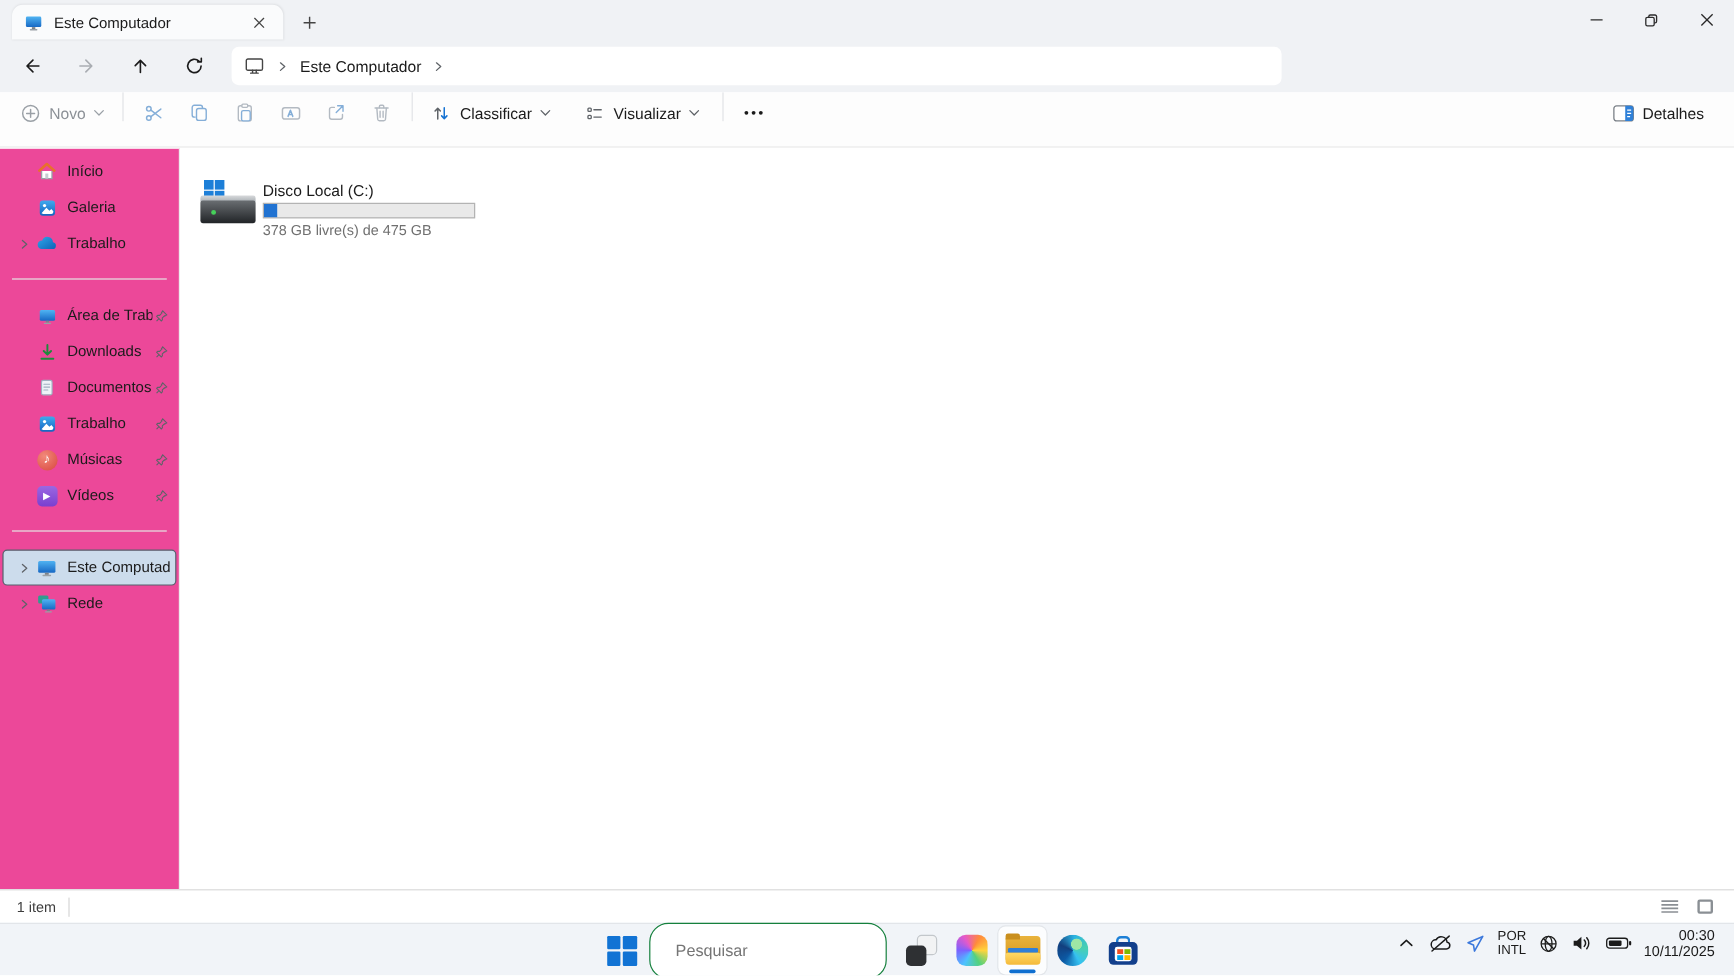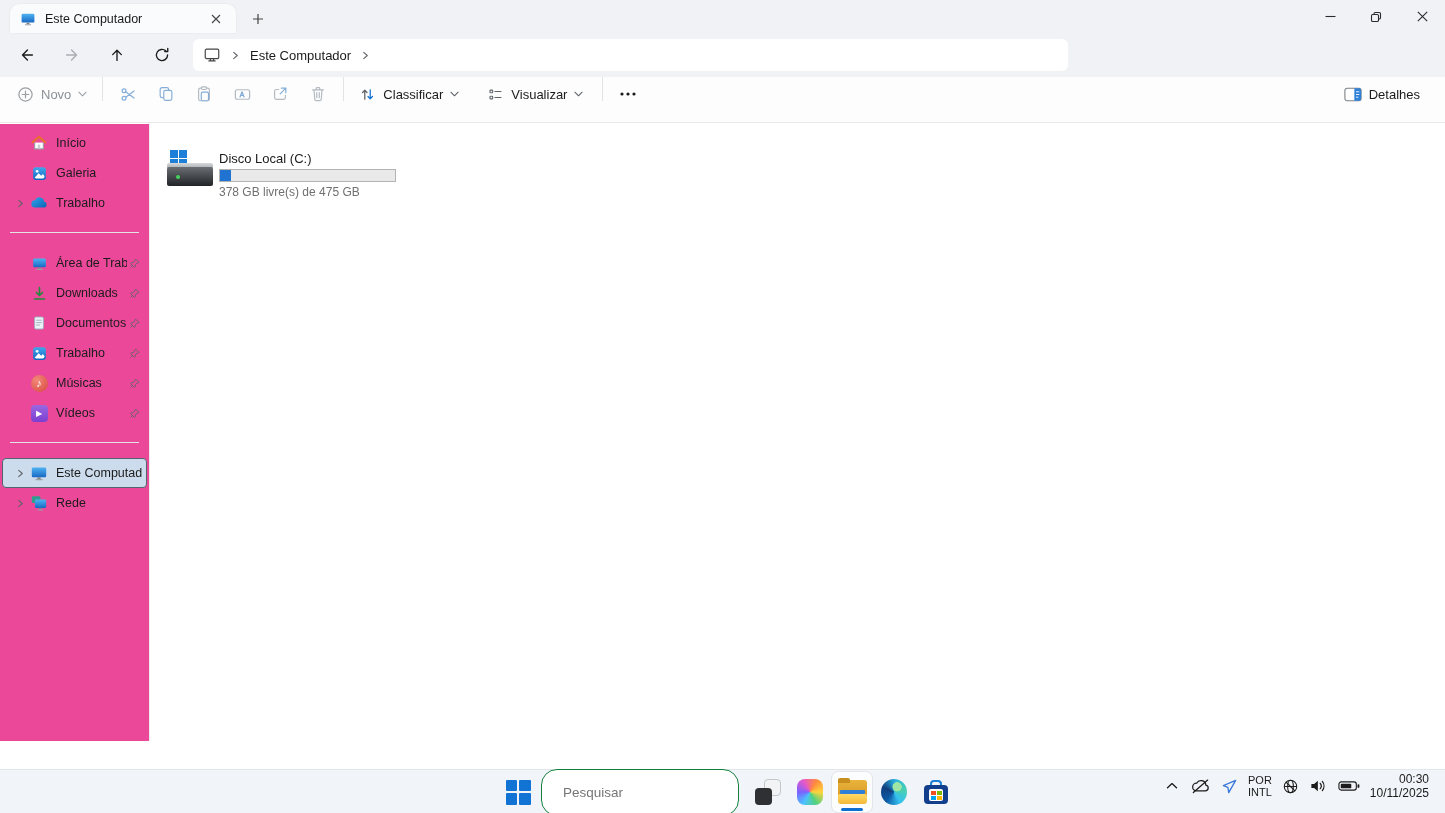--- a/index.html
+++ b/index.html
@@ -533,20 +533,35 @@
       <div class="drive-meta">
         <div class="drive-name">Disco Local (C:)</div>
         <div class="drive-bar">
             <i style="width: 6%;"></i>
           </div>
         <div class="drive-cap">378 GB livre(s) de 475 GB</div>
       </div>
     </div>
   </div>
 
+  <div class="statusbar">
+    <span class="status-count">1 item</span>
+    <span class="status-sep"></span>
+    <span class="spacer"></span>
+    <span class="svbtn">
+      <svg width="15" height="11" viewBox="0 0 15 11" stroke="#8a8f94" stroke-width="1.4">
+          <path d="M0.5 1 H14.5 M0.5 4 H14.5 M0.5 7 H14.5 M0.5 10 H14.5"></path>
+        </svg>
+    </span>
+    <span class="svbtn" style="margin-right:12px">
+      <svg width="14" height="13" viewBox="0 0 14 13" fill="none" stroke="#8a8f94" stroke-width="2">
+          <rect x="1.5" y="1.5" width="11" height="10" rx="1"></rect>
+        </svg>
+    </span>
+  </div>
 
   <div class="taskbar">
     <div class="tb-center">
       <div class="tb-tile">
         <span class="start-logo">
             <i></i>
             <i></i>
             <i></i>
             <i></i>
           </span>

